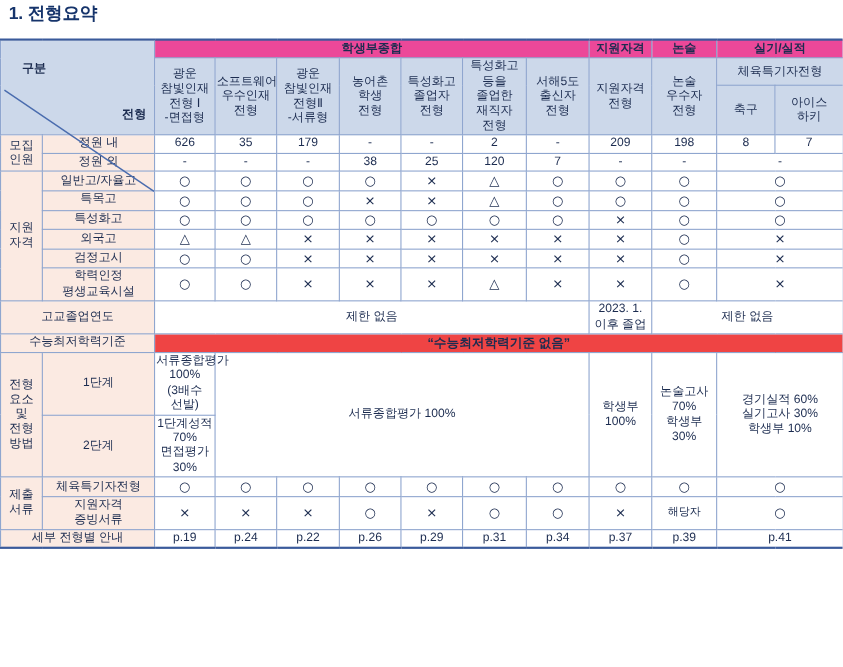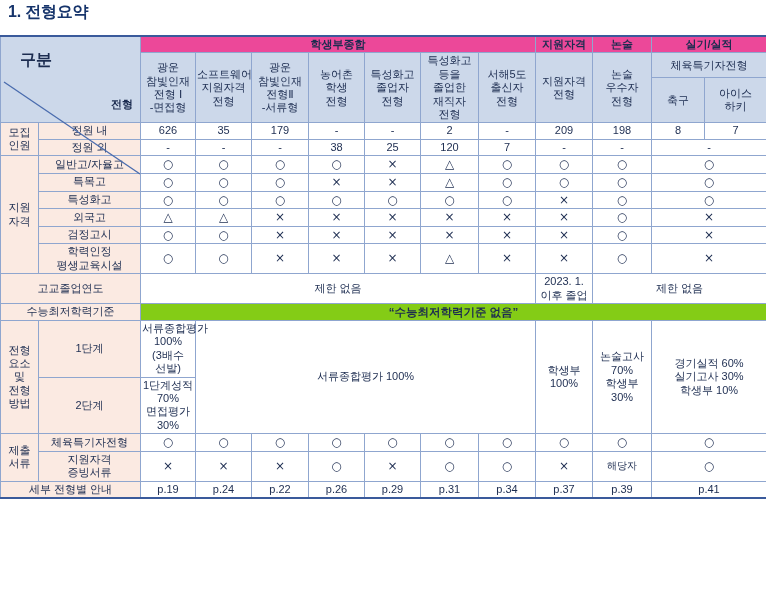--- a/index.html
+++ b/index.html
@@ -36,28 +36,28 @@
   }
   
   tr.topline td{border-top:2px solid #3a5a9b;}
   tr.bottomline td{border-bottom:2px solid #3a5a9b;}
 
   .hdr{background:#ec4899;font-weight:bold;}
   .hdr-sub{background:#ccd8ea;font-weight:normal;}
   .corner{background:#ccd8ea;position:relative;}
   .lbl{background:#fbeae2;margin-left:21px;}
   .data{background:#ffffff;}
-  .bluefill{background:#84cc16;}
+  .bluefill{background:#ef4444;}
 
   .sectop td{border-top:1.5px solid #6a86bd;}
 
   .corner-wrap{position:relative;height:100%;width:100%;}
   .corner-svg{position:absolute;left:0;top:0;}
   .corner-jh{position:absolute;right:6px;top:18px;font-weight:bold;font-size:11px;color:#1c2c50;}
-  .corner-gb{position:absolute;left:18px;bottom:10px;font-weight:bold;font-size:16px;color:#1c2c50;}
+  .corner-gb{position:absolute;left:18px;bottom:10px;font-weight:bold;font-size:11px;color:#1c2c50;}
 
   .sym{font-size:12px;color:#3b4a66;font-family:"DejaVu Sans",sans-serif;}
   .quote{font-weight:bold;font-size:11.5px;}
 </style>
 </head>
 <body>
 
 <div id="page">
 
   <div id="title">1. 전형요약</div>
@@ -98,21 +98,21 @@
 
       <tr>
         <td class="hdr-sub" rowspan="2">
           <span class="ml" style="white-space:pre-line">광운
 참빛인재
 전형 Ⅰ
 -면접형</span>
         </td>
         <td class="hdr-sub" rowspan="2">
           <span style="white-space:pre-line">소프트웨어
-지원자격
+우수인재
 전형</span>
         </td>
         <td class="hdr-sub" rowspan="2">
           <span style="white-space:pre-line">광운
 참빛인재
 전형Ⅱ
 -서류형</span>
         </td>
         <td class="hdr-sub" rowspan="2">
           <span style="white-space:pre-line">농어촌

